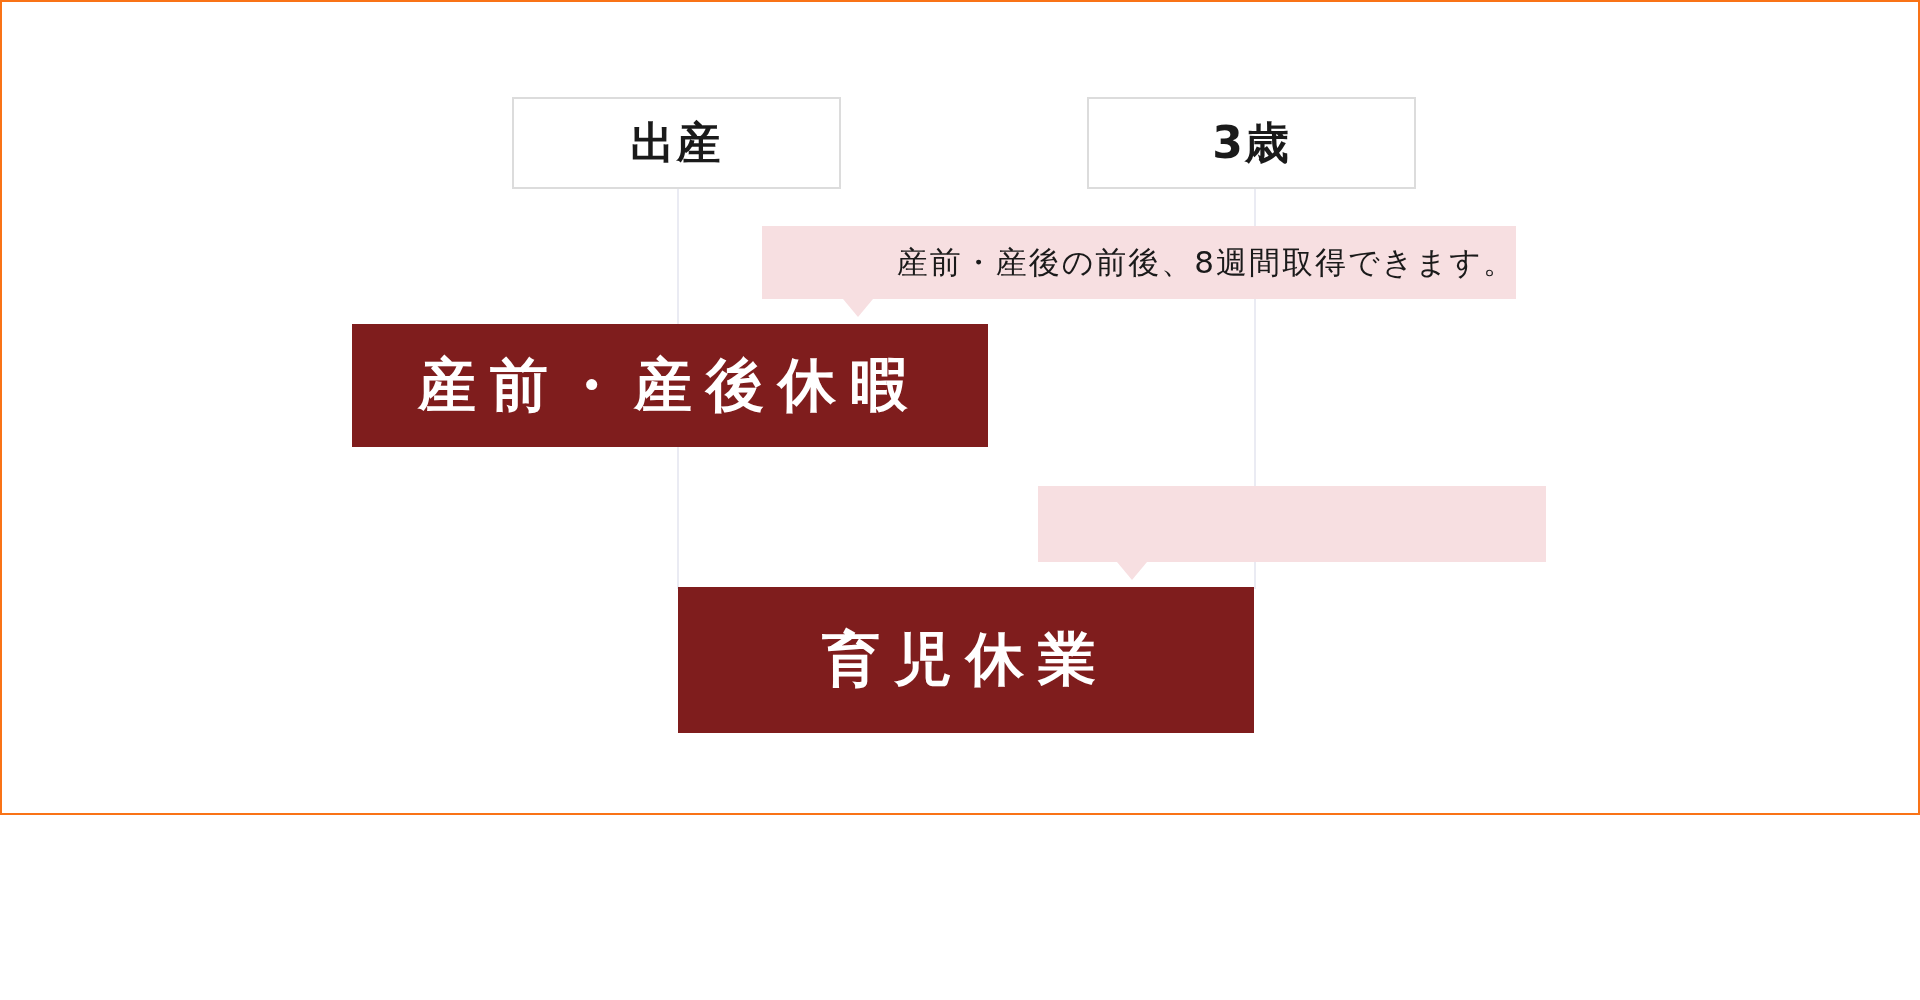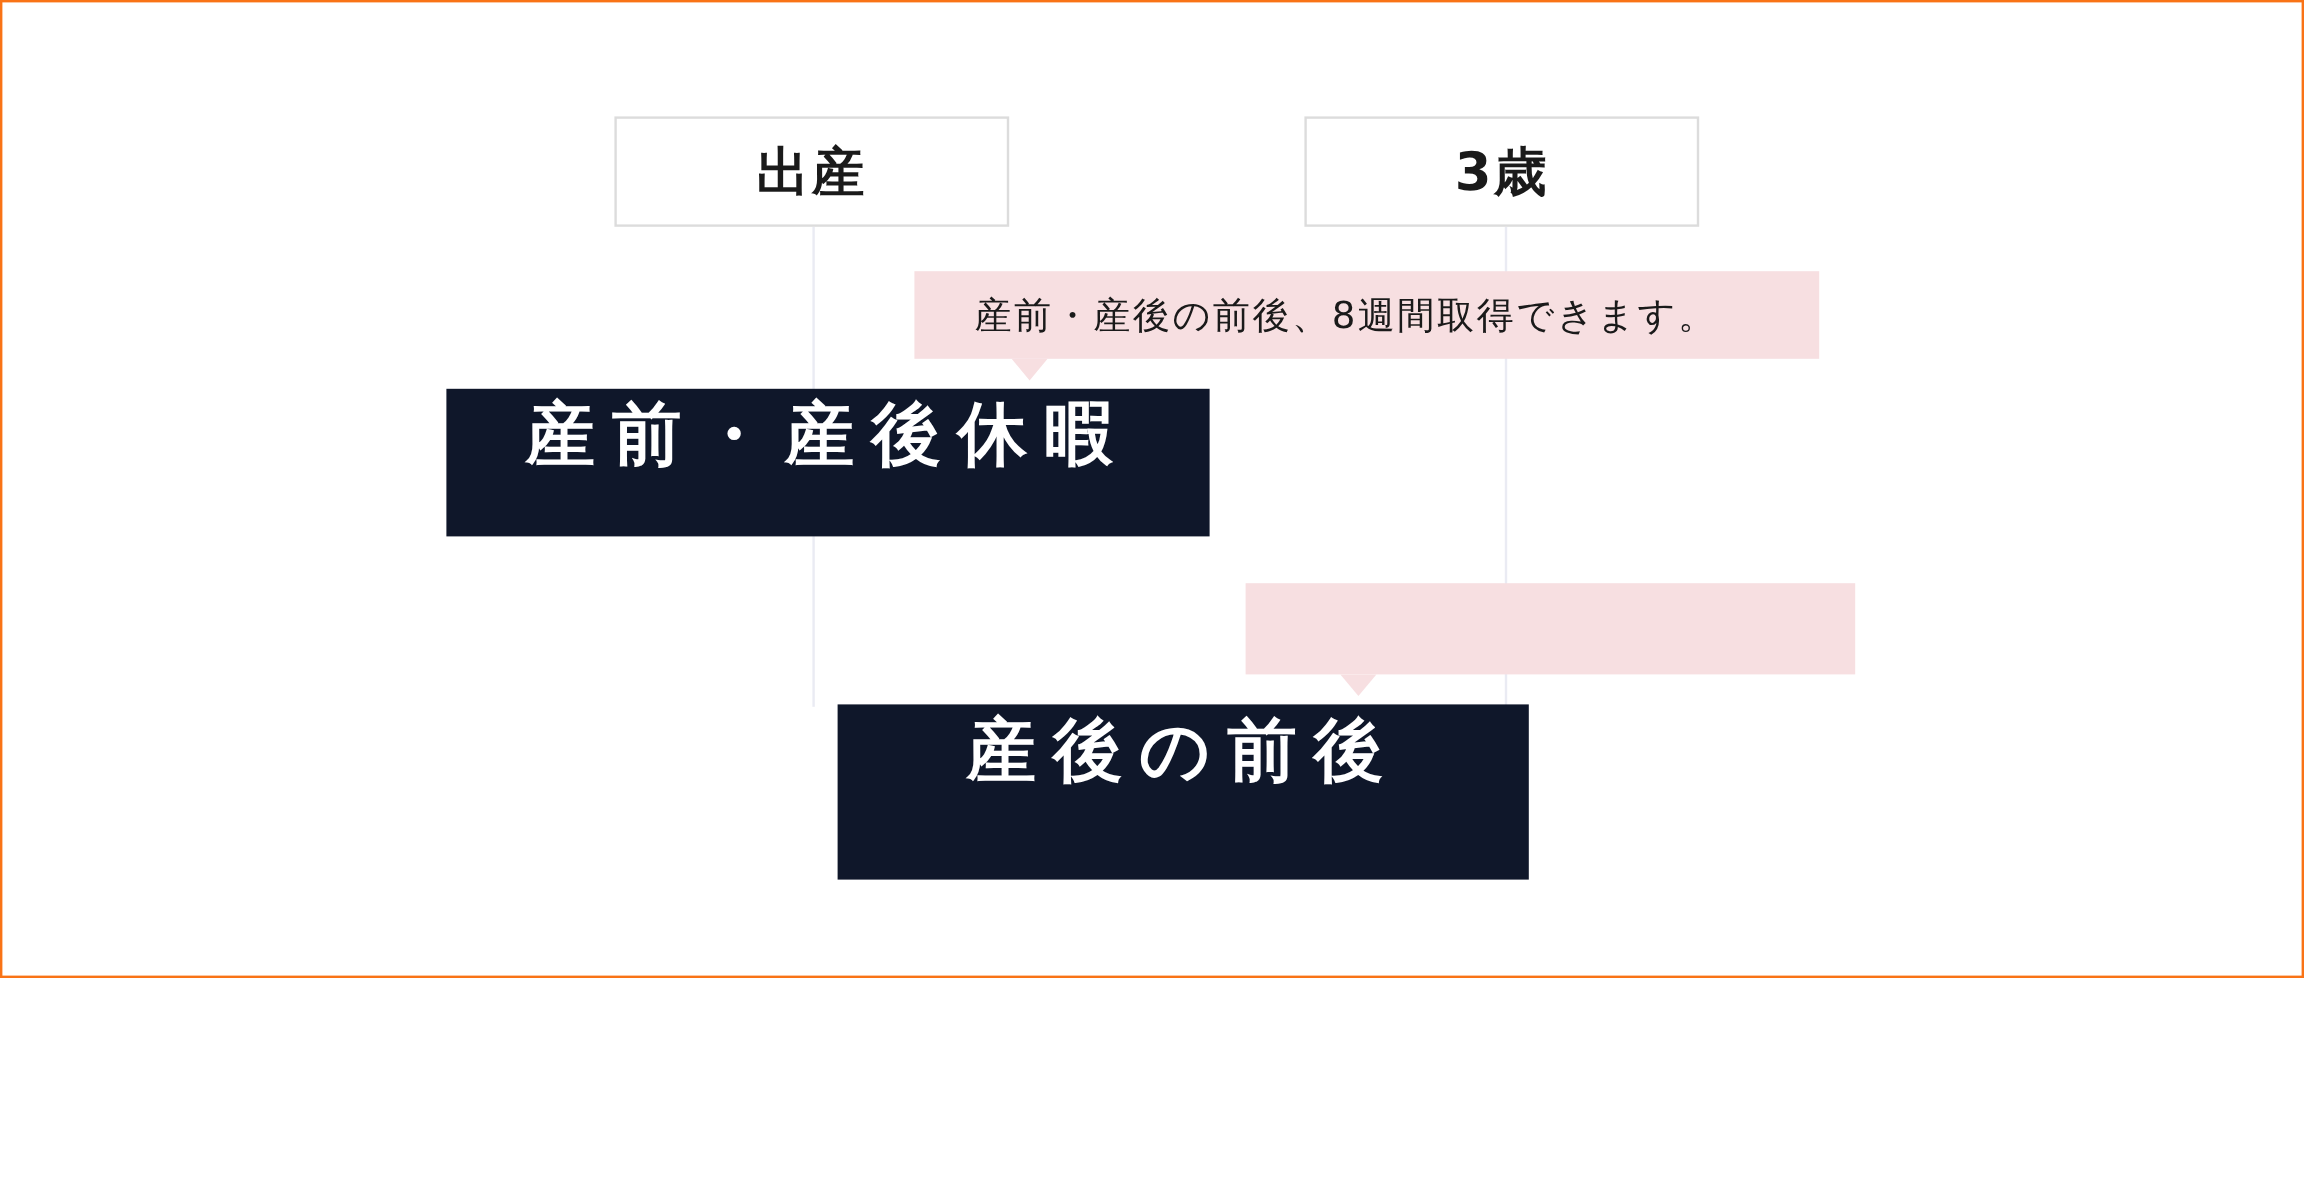--- a/index.html
+++ b/index.html
@@ -24,50 +24,50 @@
     position: absolute; background: #f7dfe1; color: #1a1a1a;
     font-size: 31px; letter-spacing: 2px;
     display: flex; align-items: center; box-sizing: border-box; white-space: nowrap;
   }
   .callout .tip {
     position: absolute; bottom: -18px; width: 0; height: 0;
     border-left: 15px solid transparent; border-right: 15px solid transparent;
     border-top: 18px solid #f7dfe1;
   }
   .bar {
-    position: absolute; background: #0f172a; color: #ffffff;
-    display: flex; justify-content: center;
-    font-weight: bold; font-size: 58px; letter-spacing: 14px; white-space: nowrap; margin-left: 20px;
+    position: absolute; background: #7f1d1d; color: #ffffff;
+    display: flex; align-items: center; justify-content: center;
+    font-weight: bold; font-size: 58px; letter-spacing: 14px; white-space: nowrap;
   }
 </style>
 </head>
 <body>
 
 <div class="frame">
 
   <div class="vline" style="left:675px; top:187px; height:400px;"></div>
   <div class="vline" style="left:1252px; top:187px; height:400px;"></div>
 
   <div class="milestone" style="left:510px; top:95px;">
     <span>出産</span>
   </div>
   <div class="milestone" style="left:1085px; top:95px;">
     <span>3歳</span>
   </div>
 
-  <div class="callout" style="left:760px; top:224px; width:754px; height:73px; padding-left:50px;">
+  <div class="callout" style="left:760px; top:224px; width:754px; height:73px; padding-left:50px;justify-content:flex-end;">
     <span>産前・産後の前後、8週間取得できます。</span>
     <div class="tip" style="left:81px;"></div>
   </div>
 
   <div class="bar" style="left:350px; top:322px; width:636px; height:123px;">
     <span>産前・産後休暇</span>
   </div>
 
   <div class="callout" style="left:1036px; top:484px; width:508px; height:76px; padding-left:46px;">
     <div class="tip" style="left:79px;"></div>
   </div>
 
   <div class="bar" style="left:676px; top:585px; width:576px; height:146px;">
-    <span>産後の前後</span>
+    <span>育児休業</span>
   </div>
 
 </div>
 
 </body></html>

